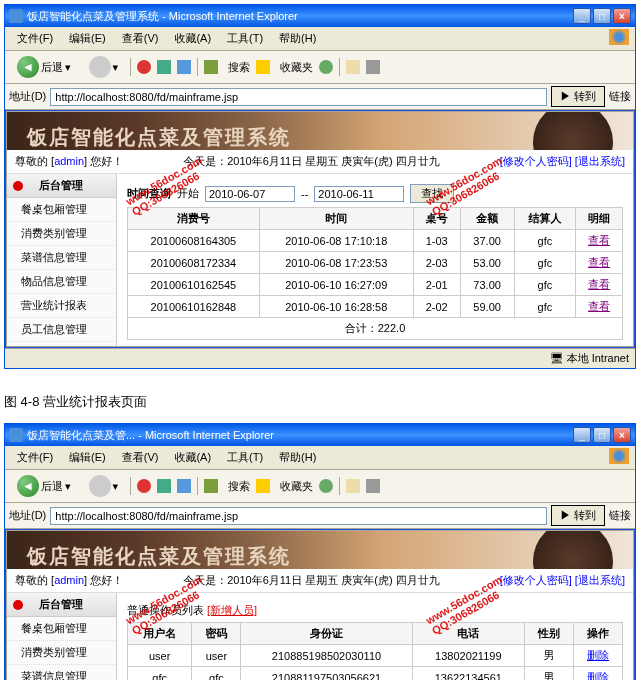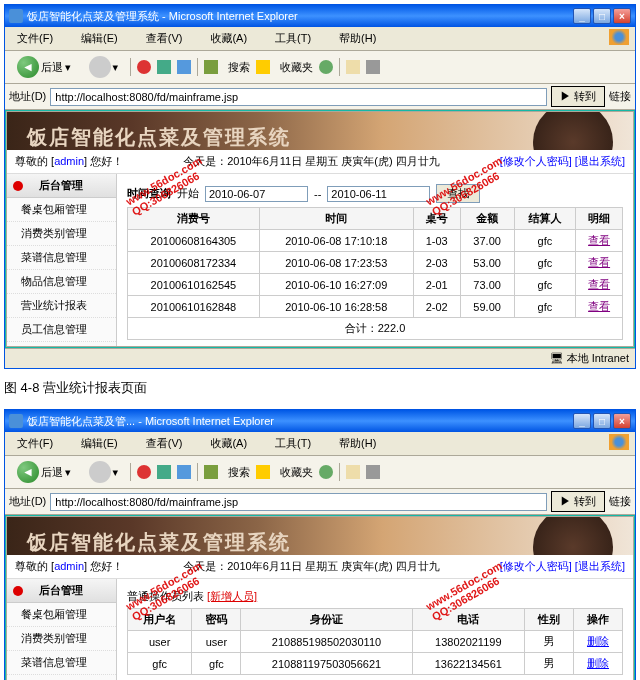--- a/index.html
+++ b/index.html
@@ -1,24 +1,24 @@
 <!DOCTYPE html>
 <html><head>
 <meta charset="utf-8">
 <style>
 *{box-sizing:border-box;margin:0;padding:0;font-family:"SimSun","Microsoft YaHei",sans-serif;font-size:11px}
 body{background:#fff;padding:4px}
-.ie-window{border:1px solid #0054e3;background:#14b8a6;margin-bottom:4px}
+.ie-window{border:1px solid #0054e3;background:#1d4ed8;margin-bottom:18px}
 .ie-titlebar{background:linear-gradient(to bottom,#0058e6,#3d91ff,#0054e3);color:#fff;padding:3px 4px;display:flex;align-items:center;justify-content:space-between;font-size:12px}
 .ie-titlebar .left{display:flex;align-items:center;gap:4px}
 .ie-titlebar .ie-icon{width:14px;height:14px;background:#4a90d9;border-radius:2px}
 .ie-controls{display:flex;gap:2px}
 .ie-controls span{width:18px;height:16px;background:linear-gradient(#d7e6fa,#7ba7e0);border:1px solid #2254b3;border-radius:2px;display:flex;align-items:center;justify-content:center;color:#fff;font-weight:bold;font-size:10px}
 .ie-controls .close{background:linear-gradient(#f5a09a,#d4412f)}
-.ie-menubar{background:#ece9d8;padding:2px 6px;display:flex;gap:16px;border-bottom:1px solid #aca899}
+.ie-menubar{background:#ece9d8;padding:2px 6px;display:flex;gap:4px;border-bottom:1px solid #aca899}
 .ie-menubar span{padding:2px 6px}
 .ie-menubar .ie-logo{margin-left:auto;width:20px;height:16px;background:radial-gradient(circle,#4a90d9 30%,#f0a030 60%)}
 .ie-toolbar{background:#f5f3ea;padding:3px 6px;display:flex;align-items:center;gap:6px;border-bottom:1px solid #aca899}
 .ie-toolbar .nav-btn{display:flex;align-items:center;gap:2px;padding:2px 6px}
 .ie-toolbar .back-circle{width:22px;height:22px;border-radius:50%;background:radial-gradient(circle at 30% 30%,#7fc97f,#2a8a2a);display:flex;align-items:center;justify-content:center;color:#fff;font-size:12px}
 .ie-toolbar .fwd-circle{width:22px;height:22px;border-radius:50%;background:#ccc}
 .ie-toolbar .sep{width:1px;height:18px;background:#aca899}
 .ie-toolbar .tbtn{display:flex;align-items:center;gap:10px}
 .ie-toolbar .ico{width:14px;height:14px;background:#7a9e3e}
 .ie-address{background:#f5f3ea;padding:2px 4px;display:flex;align-items:center;gap:4px;border-bottom:1px solid #aca899}
@@ -31,21 +31,21 @@
 .info-bar{padding:4px 8px;display:flex;justify-content:space-between;font-size:11px;border-bottom:1px solid #ddd}
 .info-bar a{color:#00f;text-decoration:none}
 .main-area{display:flex;min-height:120px}
 .sidebar{width:110px;border-right:1px solid #ccc;background:#fafafa}
 .sidebar-header{background:linear-gradient(#f5f5f5,#e0e0e0);padding:4px 6px;font-weight:bold;display:flex;align-items:center;gap:16px;border-bottom:1px solid #ccc}
 .sidebar-header .dot{width:10px;height:10px;background:#d00;border-radius:50%}
 .sidebar ul{list-style:none}
 .sidebar li{padding:4px 6px 4px 14px;border-bottom:1px dotted #ddd;cursor:pointer}
 .content{flex:1;padding:6px 10px}
 .query-bar{padding:4px 0;display:flex;align-items:center;gap:6px;font-size:11px}
-.query-bar input[type=text]{border:1px solid #7f9db9;padding:1px 3px;width:103px;font-size:11px}
+.query-bar input[type=text]{border:1px solid #7f9db9;padding:1px 3px;width:90px;font-size:11px}
 .query-bar button{border:1px solid #7f9db9;background:#ece9d8;padding:1px 10px;font-size:11px}
 table{width:100%;border-collapse:collapse;font-size:11px}
 th,td{border:1px solid #ccc;padding:3px 6px;text-align:center}
 th{background:#f5f5f5}
 .link{color:#00f;text-decoration:underline;cursor:pointer}
 .purple-link{color:#800080;text-decoration:underline;cursor:pointer}
 .ie-status{background:#ece9d8;padding:2px 6px;display:flex;justify-content:space-between;border-top:1px solid #aca899;font-size:11px}
 .ie-status .zone{display:flex;align-items:center;gap:3px}
 .caption{text-align:left;padding:6px 0 12px;font-size:13px}
 .watermark{position:absolute;color:#d00;font-weight:bold;font-size:14px;transform:rotate(-30deg);pointer-events:none;opacity:0.9}

